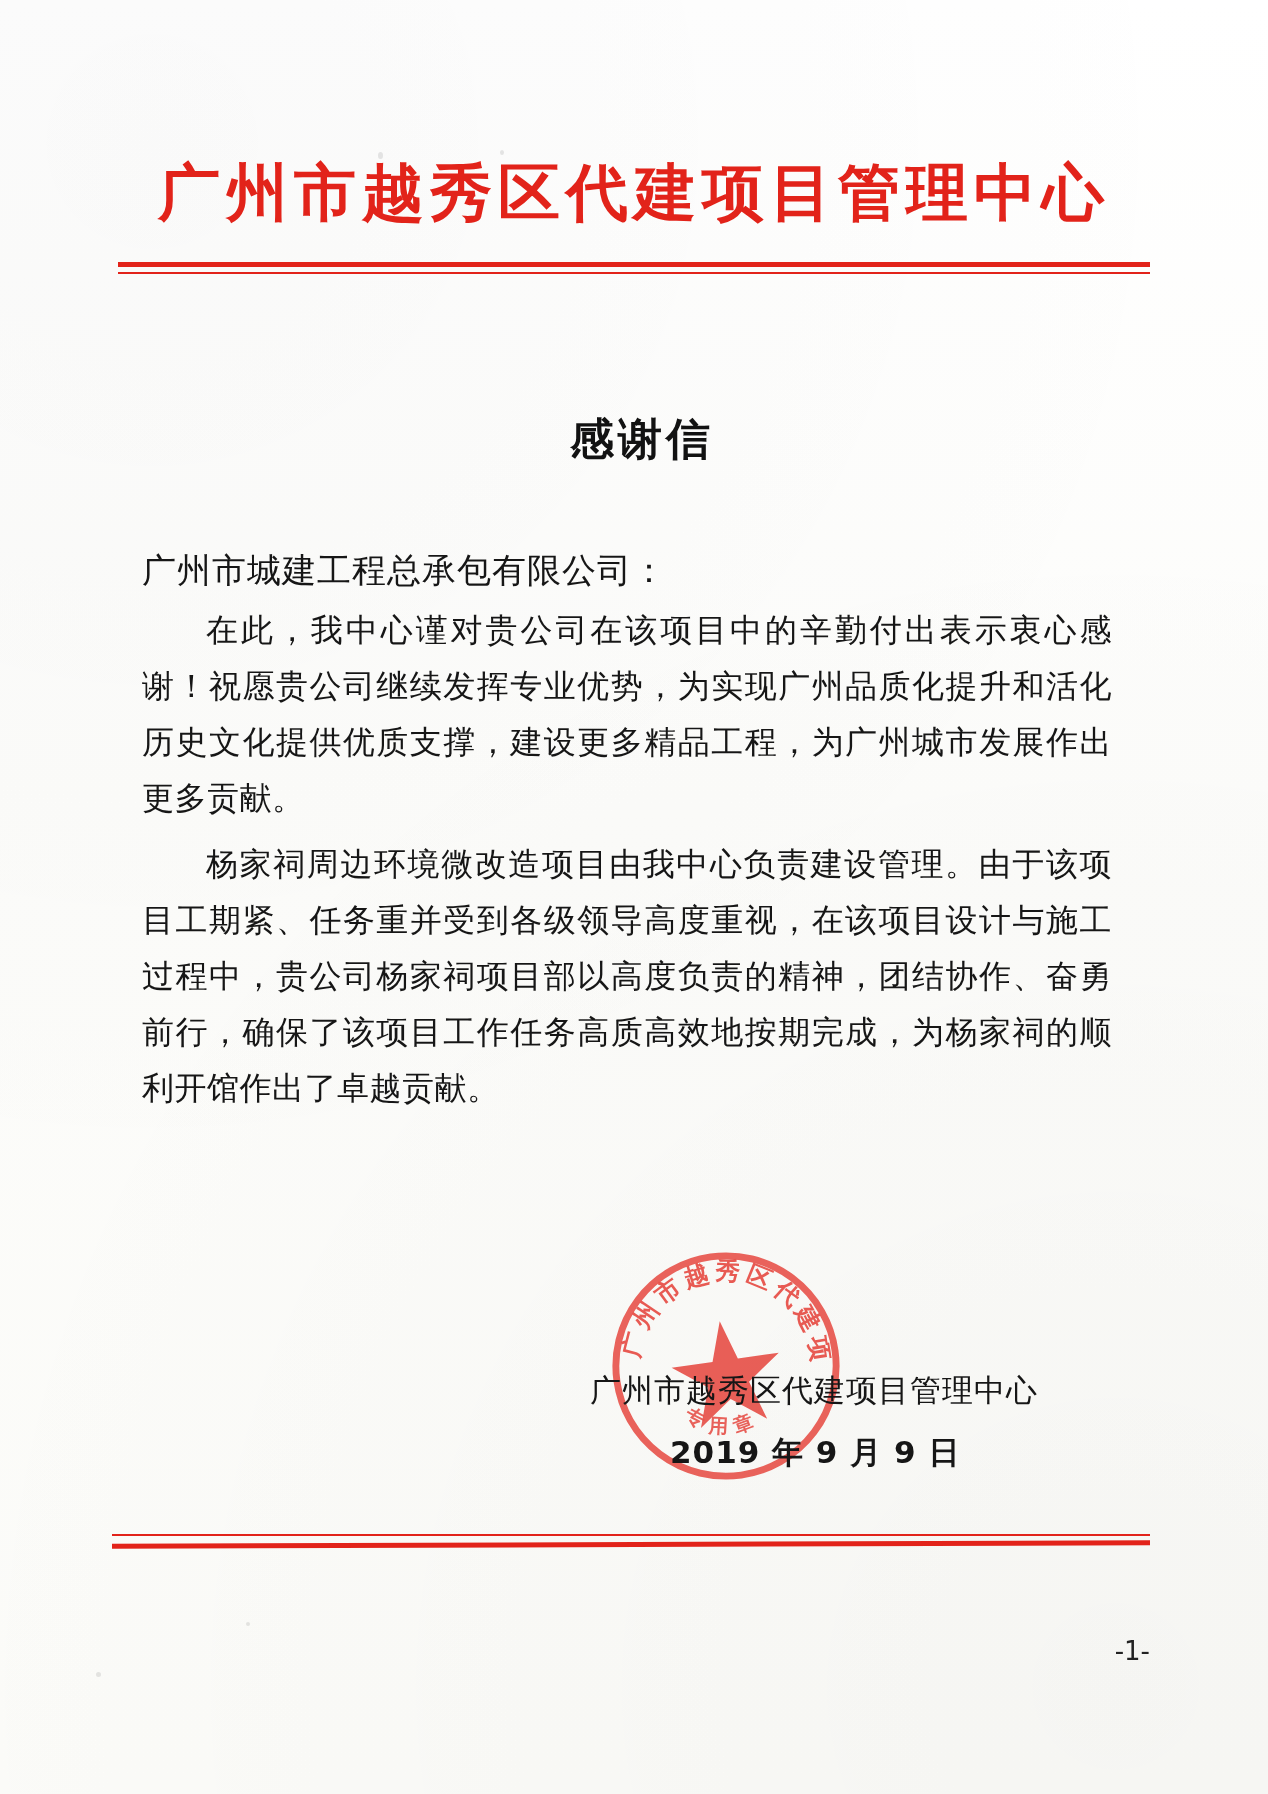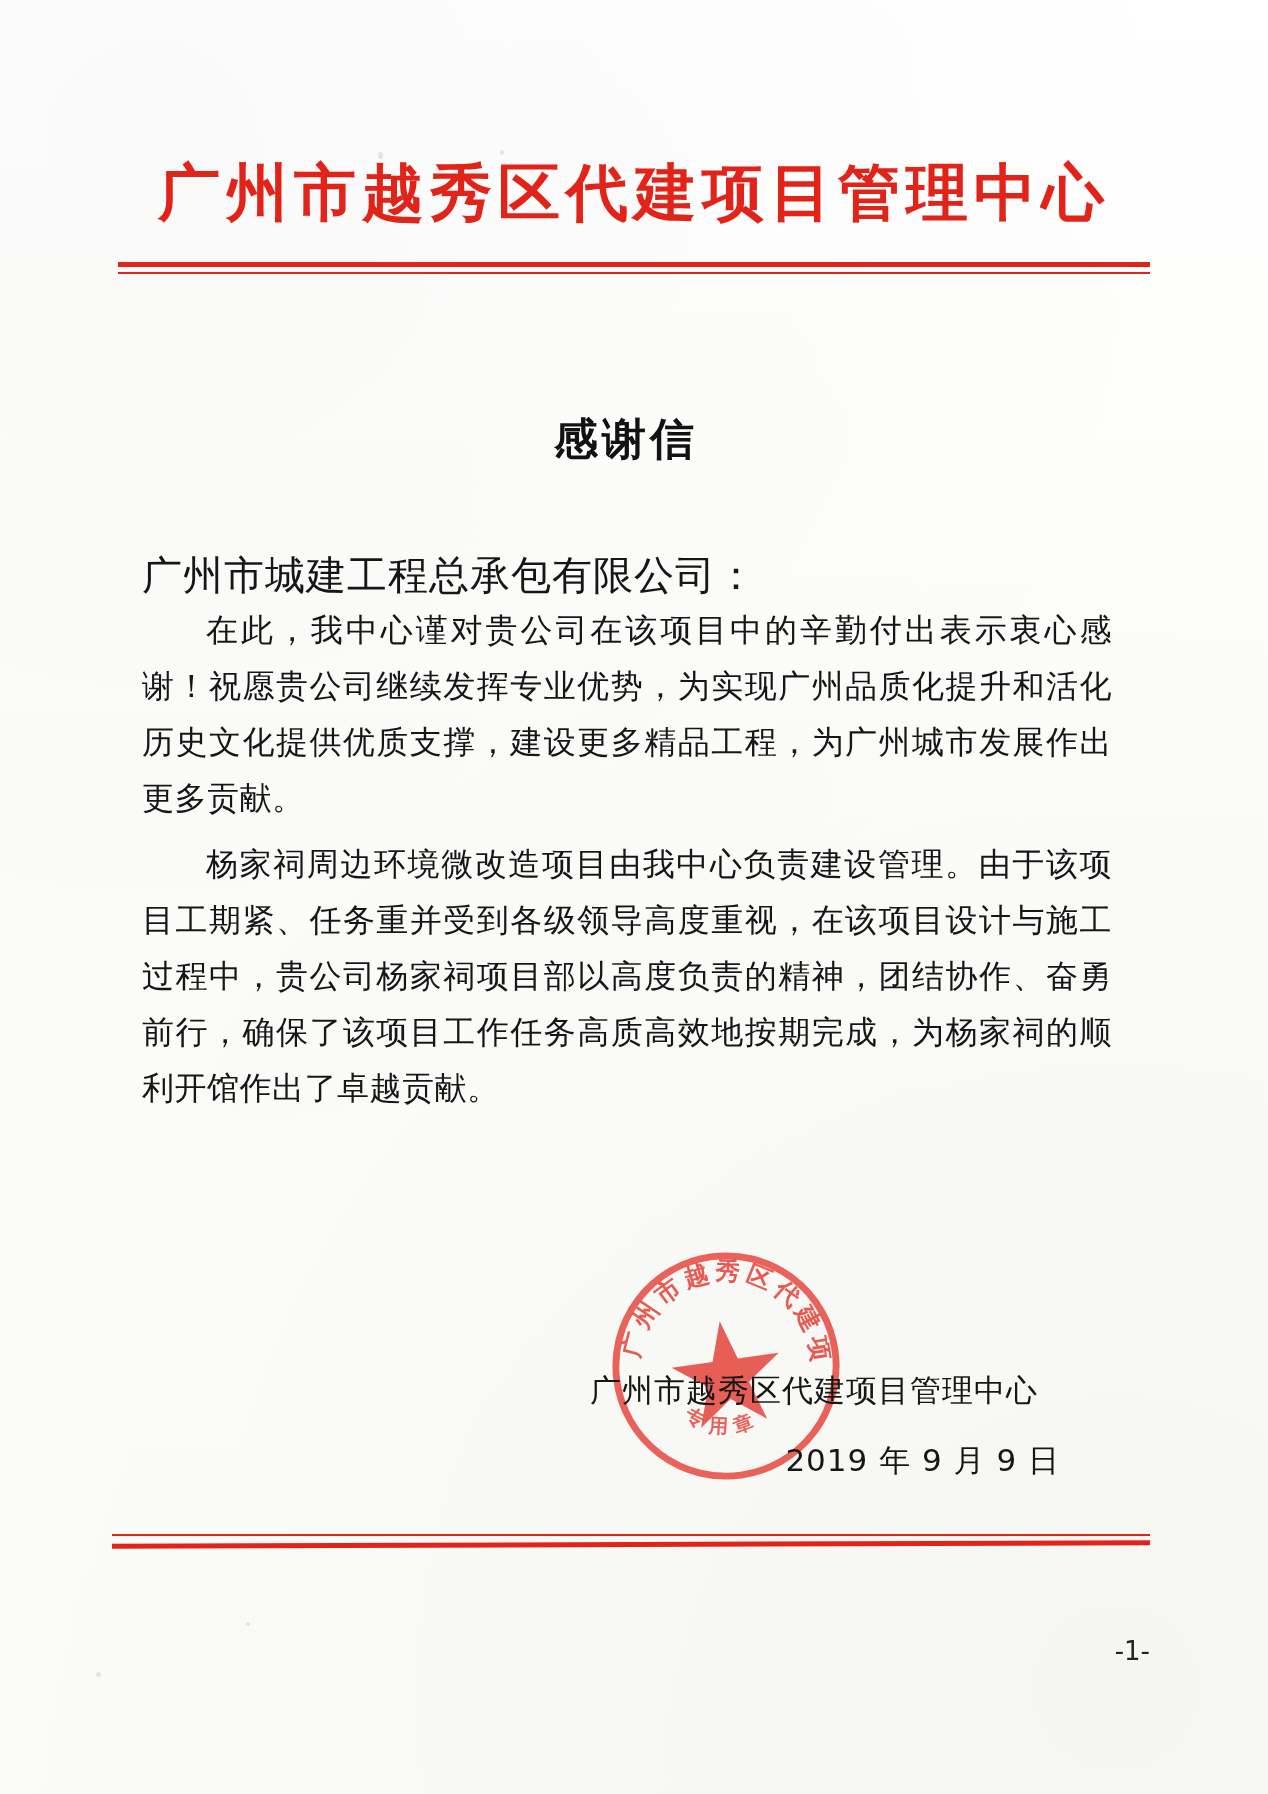--- a/index.html
+++ b/index.html
@@ -66,36 +66,36 @@
     left: 118px;
     top: 272px;
     width: 1032px;
     height: 2px;
     background: #e2231a;
   }
 
   
   .doc-title {
     position: absolute;
-    left: 110px;
+    left: 126px;
     top: 410px;
     width: 1032px;
     text-align: center;
     font-weight: bold;
     font-size: 44px;
     letter-spacing: 4px;
     color: #121212;
   }
 
   
   .salutation {
     position: absolute;
     left: 142px;
     top: 548px;
-    font-size: 40px;
+    font-size: 34px;
     letter-spacing: 1px;
     color: #161616;
   }
   .body-text {
     position: absolute;
     left: 142px;
     top: 602px;
     width: 970px;
     font-size: 32px;
     line-height: 56px;
@@ -116,23 +116,24 @@
     width: 500px;
     font-size: 31px;
     letter-spacing: 1px;
     color: #161616;
   }
   .sign-org {
     text-align: left;
     padding-left: 30px;
   }
   .sign-date {
-    text-align: right;
+    text-align: left;
     padding-left: 110px;
-    margin-top: 28px;
+    margin-top: 20px;
+    font-weight: bold;
   }
 
   
   .seal {
     position: absolute;
     left: 608px;
     top: 1248px;
     width: 236px;
     height: 236px;
     transform: rotate(-8deg);

